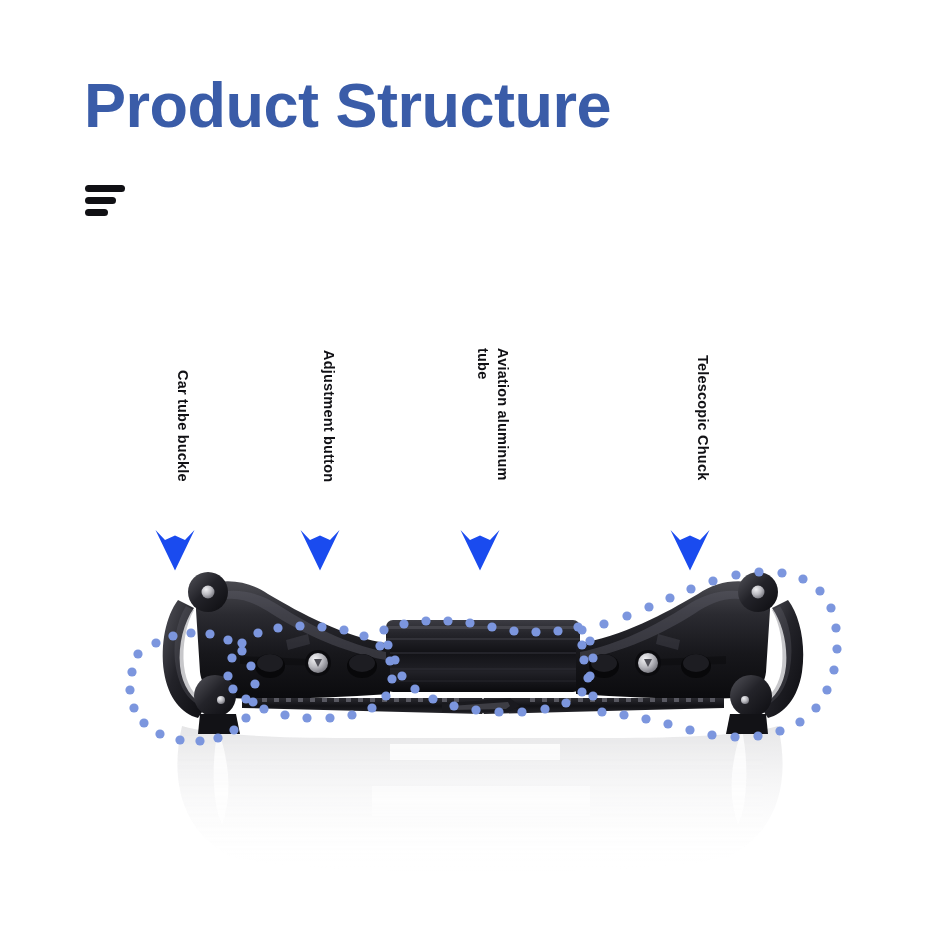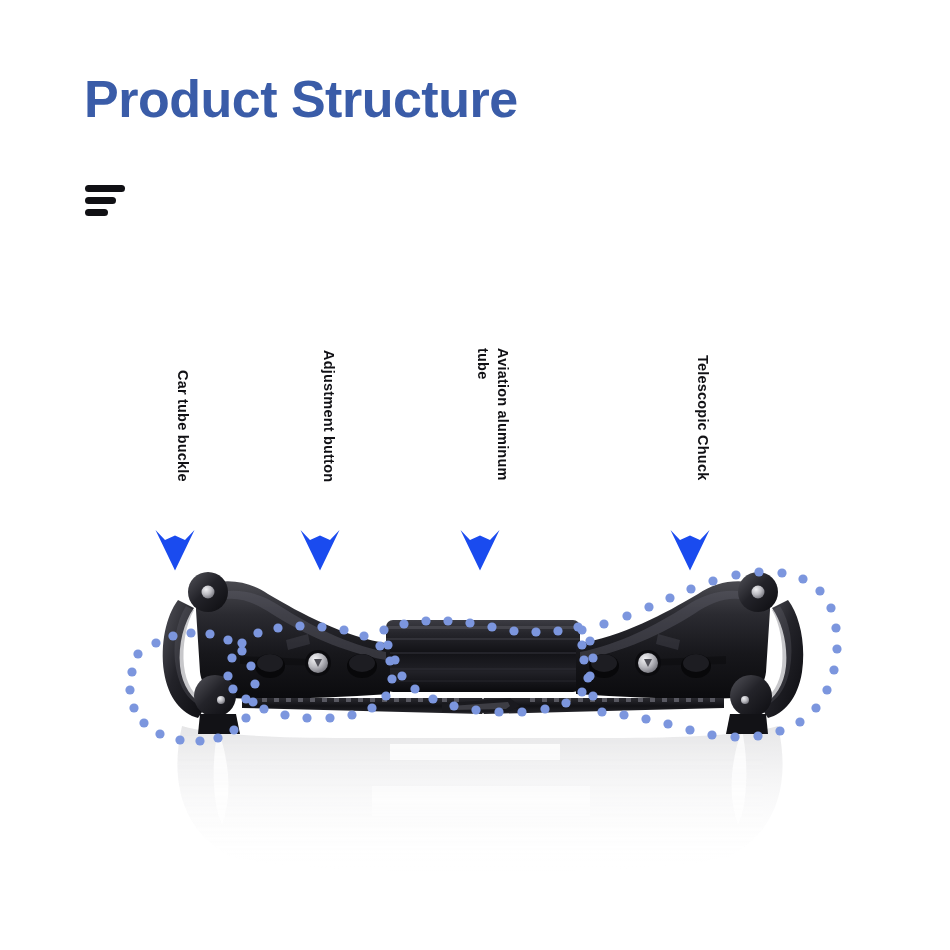--- a/index.html
+++ b/index.html
@@ -17,21 +17,21 @@
     height: 950px;
     background: #ffffff;
     overflow: hidden;
   }
 
   
   #page-title {
     position: absolute;
     left: 84px;
     top: 72px;
-    font-size: 52px;
+    font-size: 63px;
     font-weight: bold;
     letter-spacing: -0.5px;
     color: #3A5CA8;
     white-space: nowrap;
     line-height: 1.05;
   }
   #title-accent {
     position: absolute;
     left: 85px;
     top: 185px;

